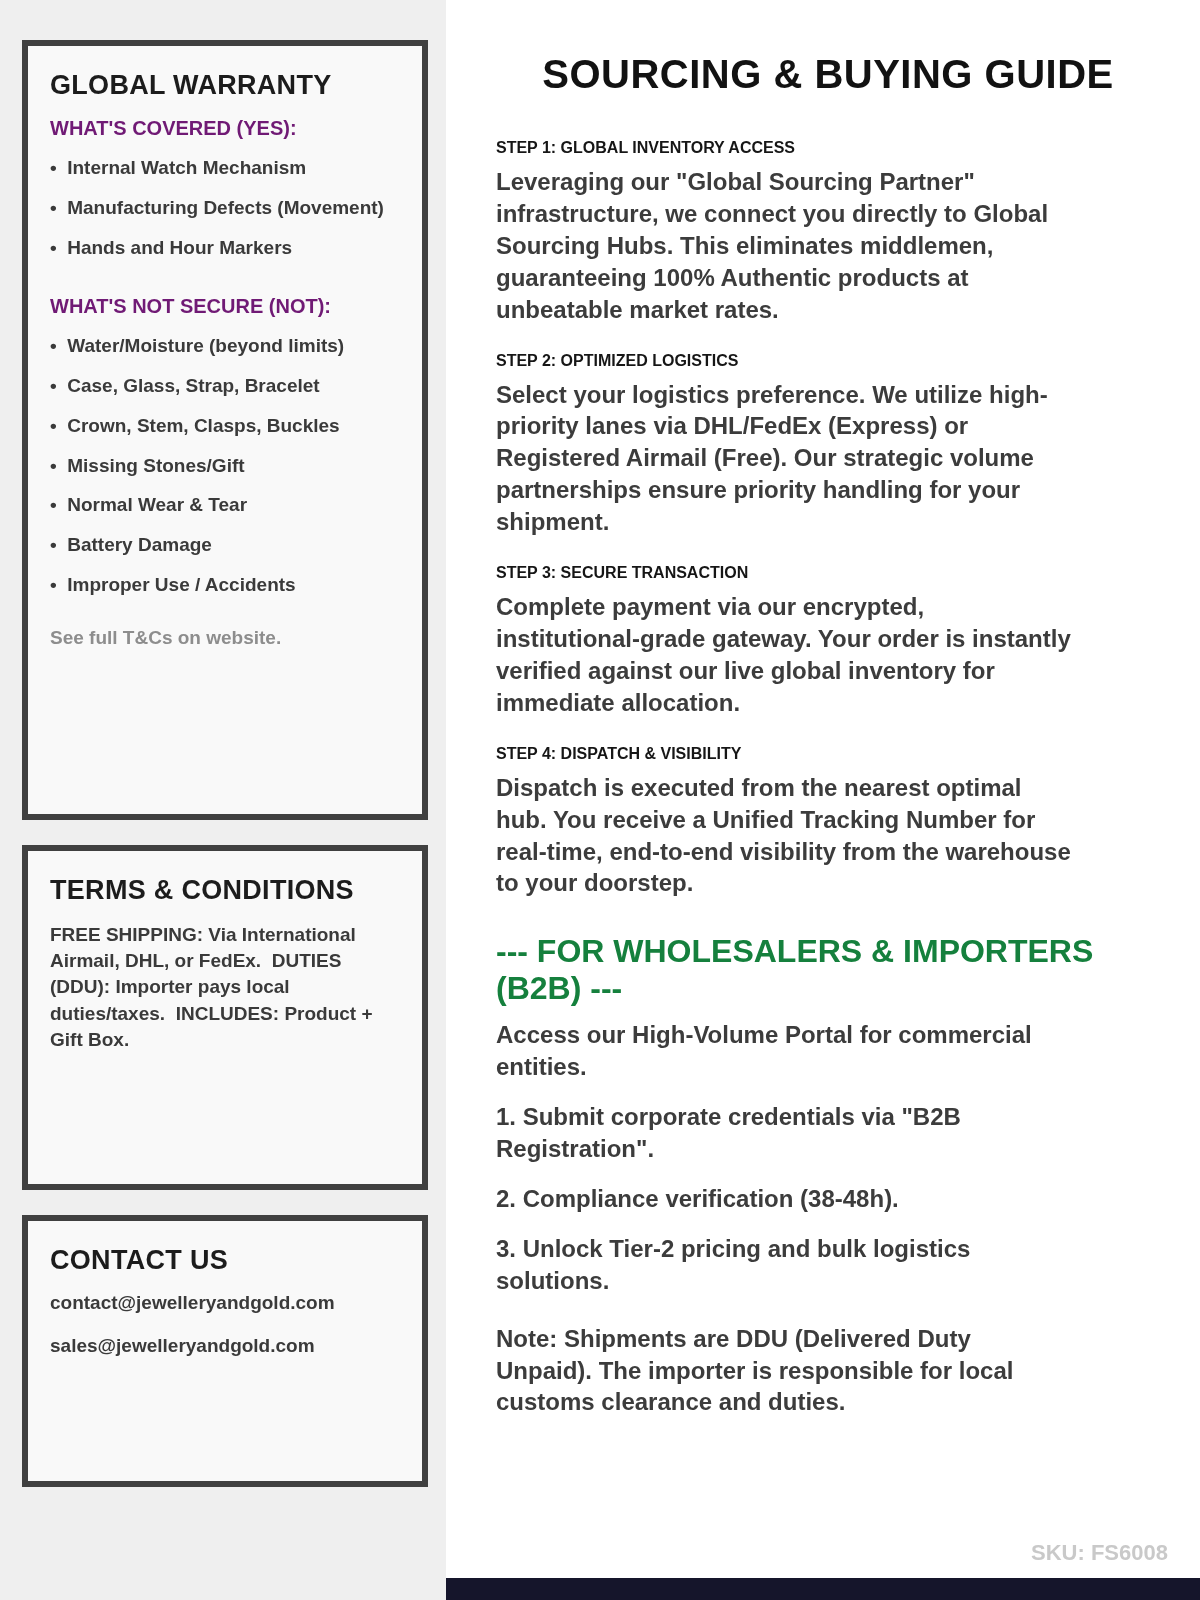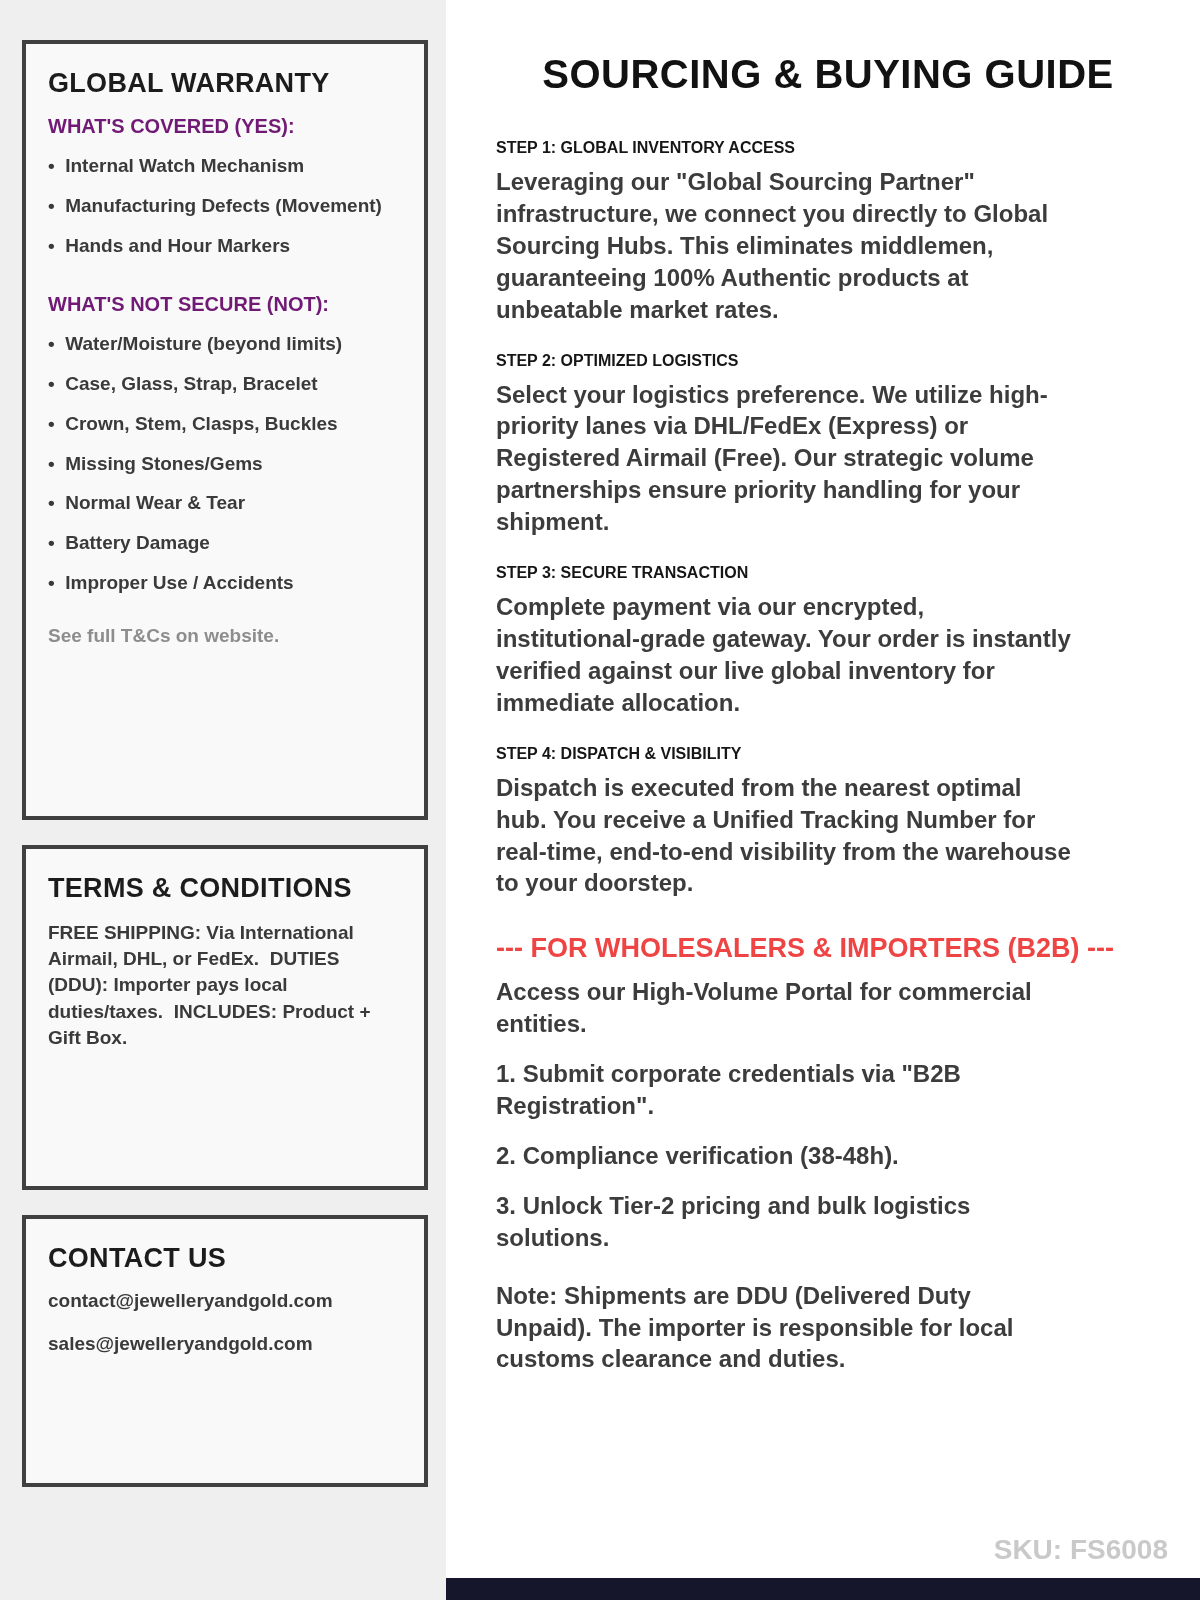--- a/index.html
+++ b/index.html
@@ -15,21 +15,21 @@
 
   
   .sidebar {
     width: 446px;
     min-width: 446px;
     background: #efefef;
     padding: 40px 18px 0 22px;
   }
   .panel {
     background: #f9f9f9;
-    border: 4px solid #404040;
+    border: 6px solid #404040;
     padding: 24px 20px 20px 22px;
     margin-bottom: 25px;
   }
   .panel-warranty { min-height: 780px; }
   .panel-terms { min-height: 345px; }
   .panel-contact { min-height: 272px; }
 
   .panel-title {
     font-size: 27px;
     font-weight: 800;
@@ -101,35 +101,35 @@
     margin-bottom: 9px;
   }
   .step-body, .b2b-intro, .b2b-item, .b2b-note {
     font-size: 24px;
     font-weight: 600;
     color: #3c3c3c;
     line-height: 1.33;
     max-width: 575px;
   }
   .b2b-heading {
-    font-size: 27px;
-    font-weight: 800;
-    color: #ef4444;
+    font-size: 32px;
+    font-weight: 800;
+    color: #15803d;
     margin-top: 34px;
     margin-bottom: 12px;
   }
   .b2b-intro { margin-bottom: 18px; }
   .b2b-item { margin-bottom: 18px; }
   .b2b-note { margin-top: 26px; }
 
   .sku {
     position: absolute;
     right: 32px;
     bottom: 34px;
-    font-size: 28px;
+    font-size: 22px;
     font-weight: 700;
     color: #c9c9c9;
     margin-left: 7px;
   }
   .bottom-bar {
     position: absolute;
     left: 0; right: 0; bottom: 0;
     height: 22px;
     background: #15152b;
   }
@@ -145,21 +145,21 @@
     <ul class="bullets">
         <li>Internal Watch Mechanism</li>
         <li>Manufacturing Defects (Movement)</li>
         <li>Hands and Hour Markers</li>
       </ul>
     <h2 class="sub-heading second">WHAT'S NOT SECURE (NOT):</h2>
     <ul class="bullets">
         <li>Water/Moisture (beyond limits)</li>
         <li>Case, Glass, Strap, Bracelet</li>
         <li>Crown, Stem, Clasps, Buckles</li>
-        <li>Missing Stones/Gems</li>
+        <li>Missing Stones/Gift</li>
         <li>Normal Wear &amp; Tear</li>
         <li>Battery Damage</li>
         <li>Improper Use / Accidents</li>
       </ul>
     <p class="footnote">See full T&amp;Cs on website.</p>
   </section>
 
   <section class="panel panel-terms">
     <h1 class="panel-title">TERMS &amp; CONDITIONS</h1>
     <p class="terms-body">FREE SHIPPING: Via International Airmail, DHL, or FedEx.  DUTIES (DDU): Importer pays local duties/taxes.  INCLUDES: Product + Gift Box.</p>

